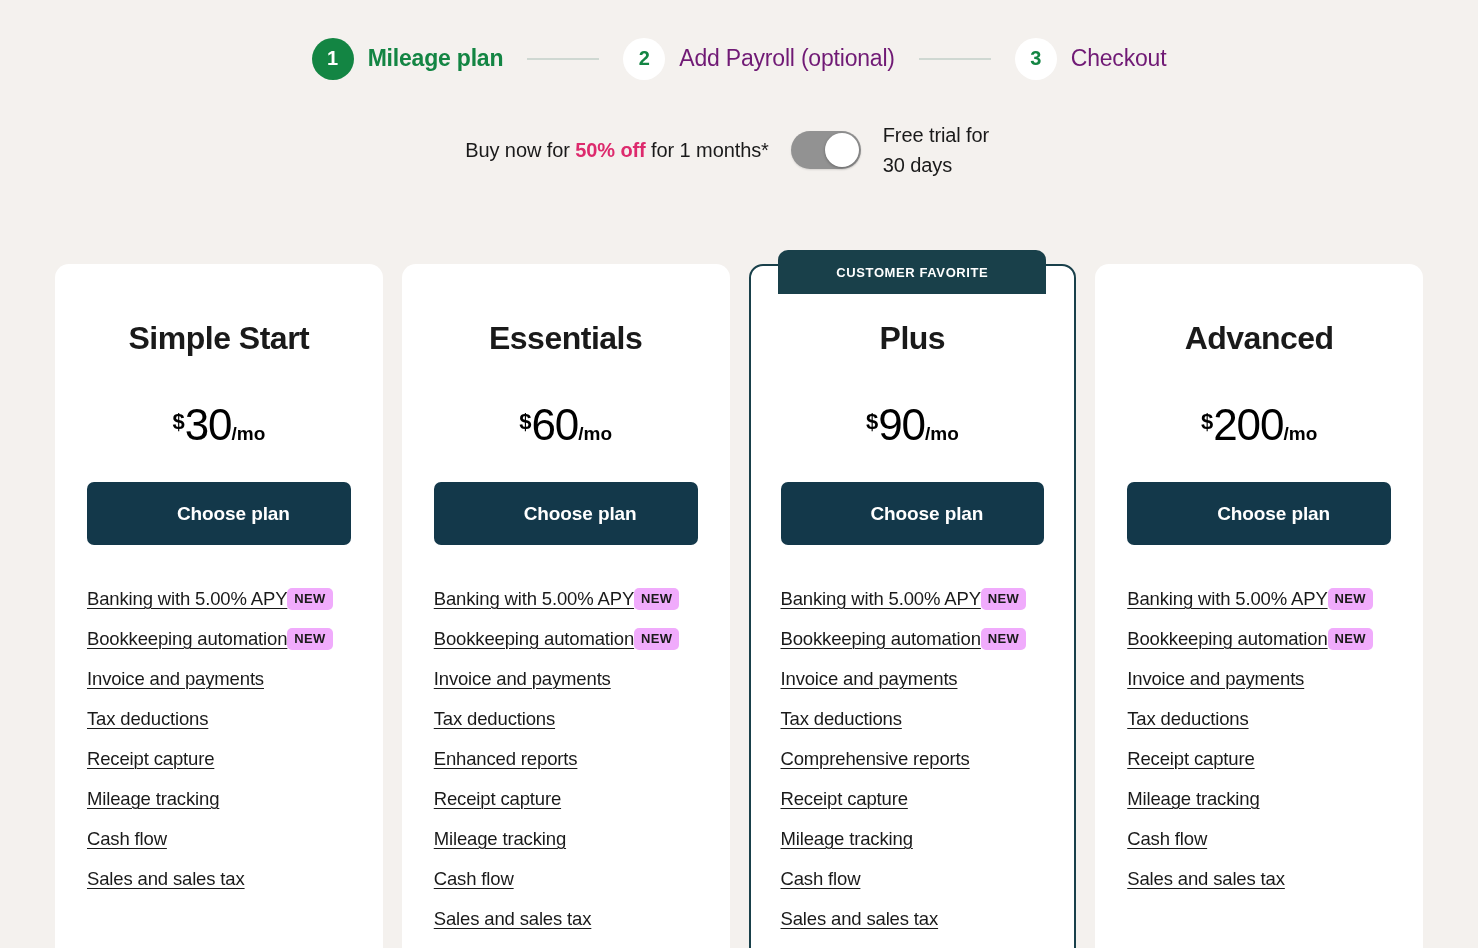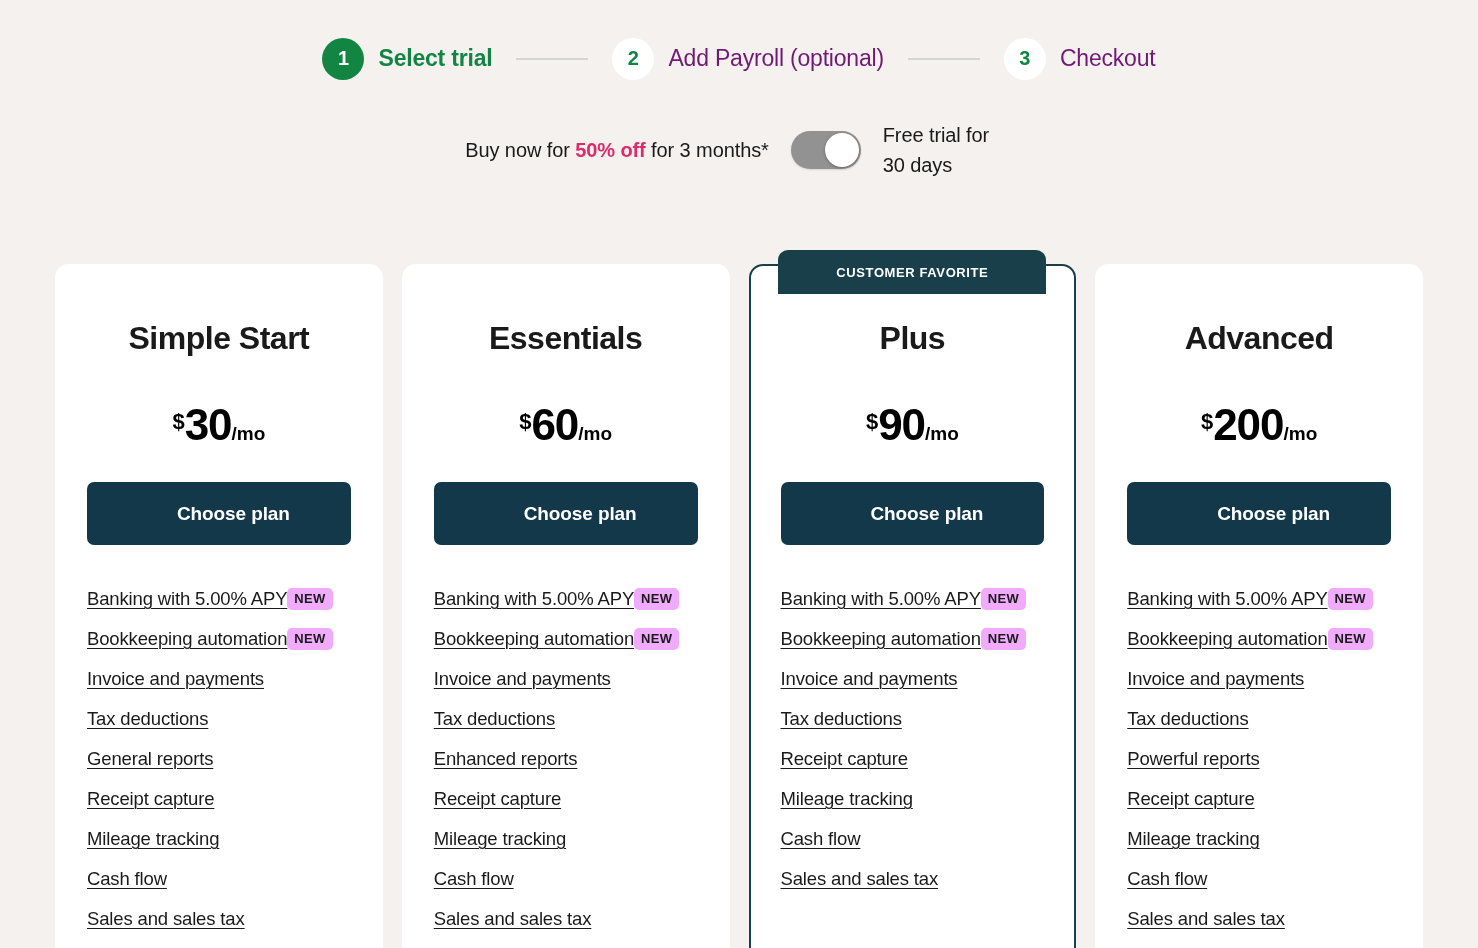--- a/index.html
+++ b/index.html
@@ -191,21 +191,21 @@
   }
 
   .price .currency {
     font-size: 22px;
     font-weight: bold;
     vertical-align: 11px;
   }
 
   .price .amount {
     font-size: 44px;
-    font-weight: bold;
+    font-weight: normal;
     letter-spacing: -1px;
   }
 
   .price .per {
     font-size: 19px;
     font-weight: bold;
   }
 
   .choose-btn {
     display: block;
@@ -256,37 +256,37 @@
     padding: 3px 7px 4px 7px;
     flex: none;
   }
 </style>
 </head>
 <body>
 
 <div class="stepper" id="stepper">
     <div class="step">
       <div class="step-circle active">1</div>
-      <div class="step-label active">Select trial</div>
+      <div class="step-label active">Mileage plan</div>
     </div>
     <div class="step-connector"></div>
     <div class="step">
       <div class="step-circle inactive">2</div>
       <div class="step-label inactive">Add Payroll (optional)</div>
     </div>
     <div class="step-connector"></div>
     <div class="step">
       <div class="step-circle inactive">3</div>
       <div class="step-label inactive">Checkout</div>
     </div>
   </div>
 
 <div class="promo-row">
   <div class="promo-text">
-    <span>Buy now for </span><span class="discount">50% off</span><span> for 3 months*</span>
+    <span>Buy now for </span><span class="discount">50% off</span><span> for 1 months*</span>
   </div>
   <div class="toggle">
     <div class="toggle-knob"></div>
   </div>
   <div class="trial-text">Free trial for 30 days</div>
 </div>
 
 <div class="cards" id="cards">
     <div class="card">
       <div class="plan-name">Simple Start</div>
@@ -301,23 +301,20 @@
           <span class="feature-link">Bookkeeping automation</span>
           <span class="badge-new">NEW</span>
         </li>
         <li class="feature">
           <span class="feature-link">Invoice and payments</span>
         </li>
         <li class="feature">
           <span class="feature-link">Tax deductions</span>
         </li>
         <li class="feature">
-          <span class="feature-link">General reports</span>
-        </li>
-        <li class="feature">
           <span class="feature-link">Receipt capture</span>
         </li>
         <li class="feature">
           <span class="feature-link">Mileage tracking</span>
         </li>
         <li class="feature">
           <span class="feature-link">Cash flow</span>
         </li>
         <li class="feature">
           <span class="feature-link">Sales and sales tax</span>
@@ -376,20 +373,23 @@
           <span class="feature-link">Bookkeeping automation</span>
           <span class="badge-new">NEW</span>
         </li>
         <li class="feature">
           <span class="feature-link">Invoice and payments</span>
         </li>
         <li class="feature">
           <span class="feature-link">Tax deductions</span>
         </li>
         <li class="feature">
+          <span class="feature-link">Comprehensive reports</span>
+        </li>
+        <li class="feature">
           <span class="feature-link">Receipt capture</span>
         </li>
         <li class="feature">
           <span class="feature-link">Mileage tracking</span>
         </li>
         <li class="feature">
           <span class="feature-link">Cash flow</span>
         </li>
         <li class="feature">
           <span class="feature-link">Sales and sales tax</span>
@@ -410,23 +410,20 @@
           <span class="feature-link">Bookkeeping automation</span>
           <span class="badge-new">NEW</span>
         </li>
         <li class="feature">
           <span class="feature-link">Invoice and payments</span>
         </li>
         <li class="feature">
           <span class="feature-link">Tax deductions</span>
         </li>
         <li class="feature">
-          <span class="feature-link">Powerful reports</span>
-        </li>
-        <li class="feature">
           <span class="feature-link">Receipt capture</span>
         </li>
         <li class="feature">
           <span class="feature-link">Mileage tracking</span>
         </li>
         <li class="feature">
           <span class="feature-link">Cash flow</span>
         </li>
         <li class="feature">
           <span class="feature-link">Sales and sales tax</span>

